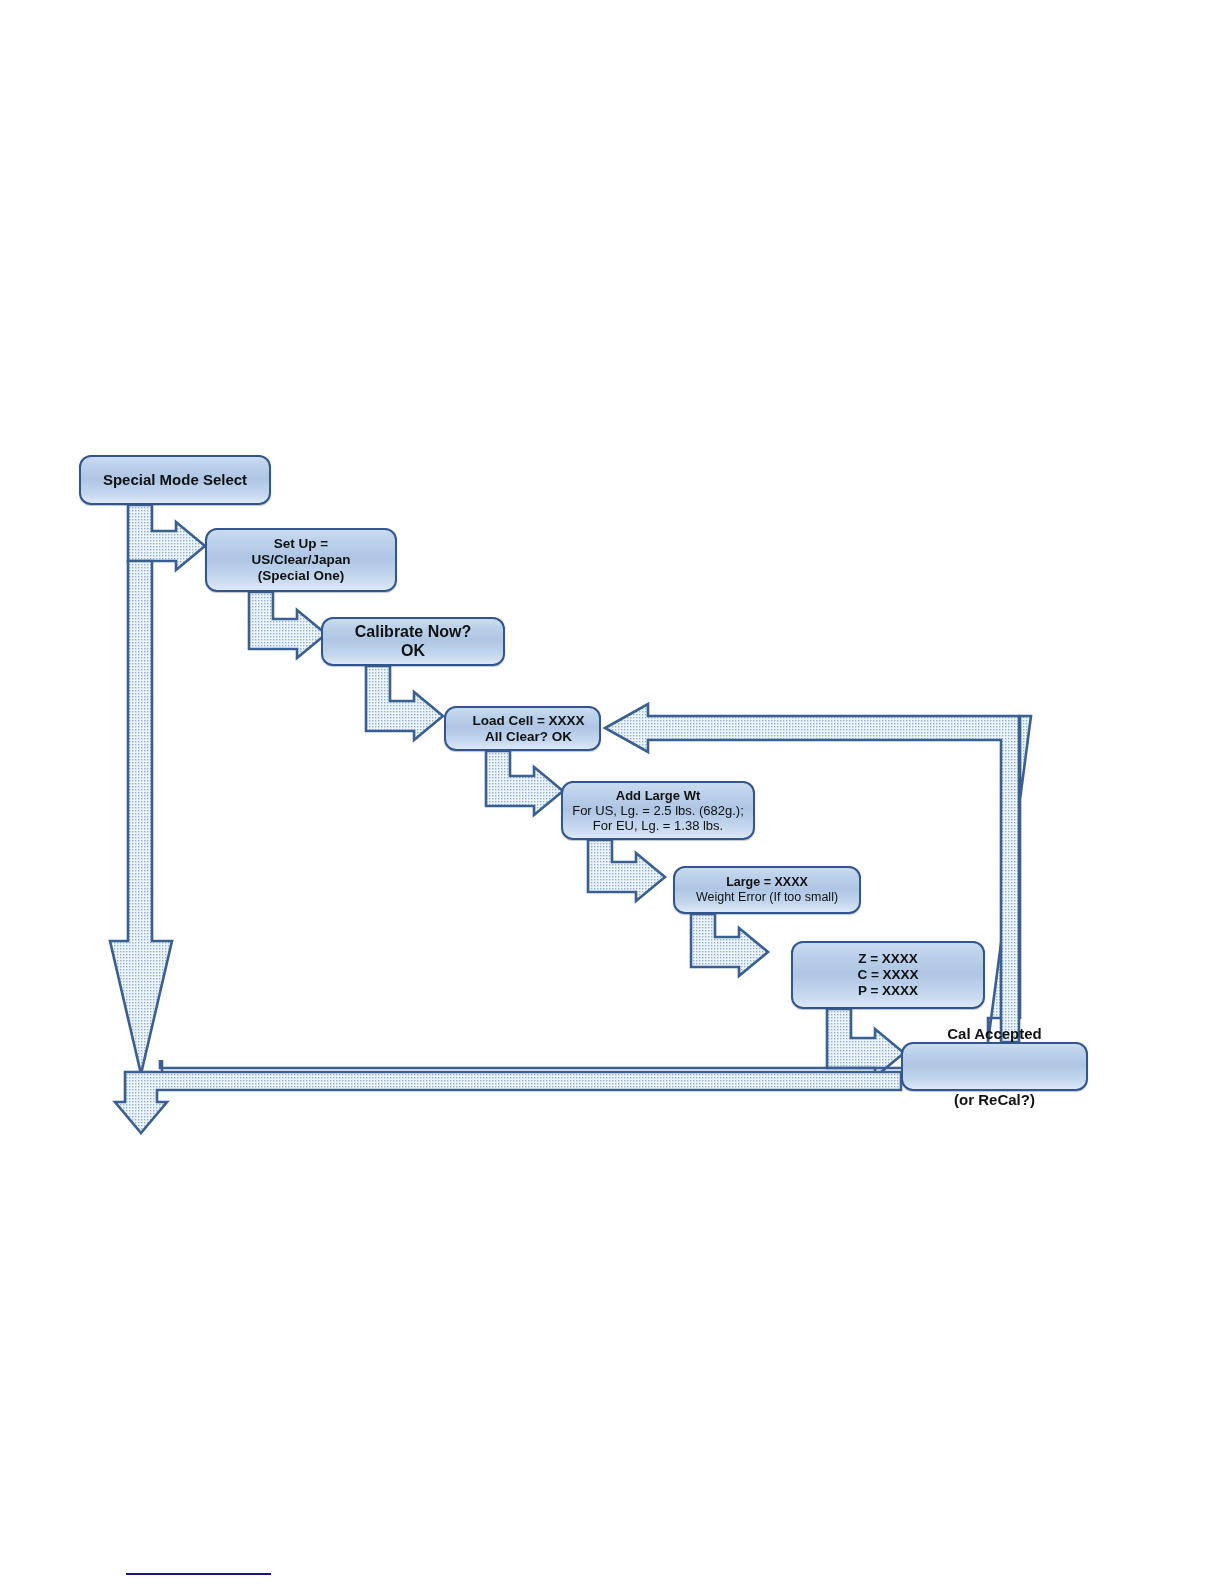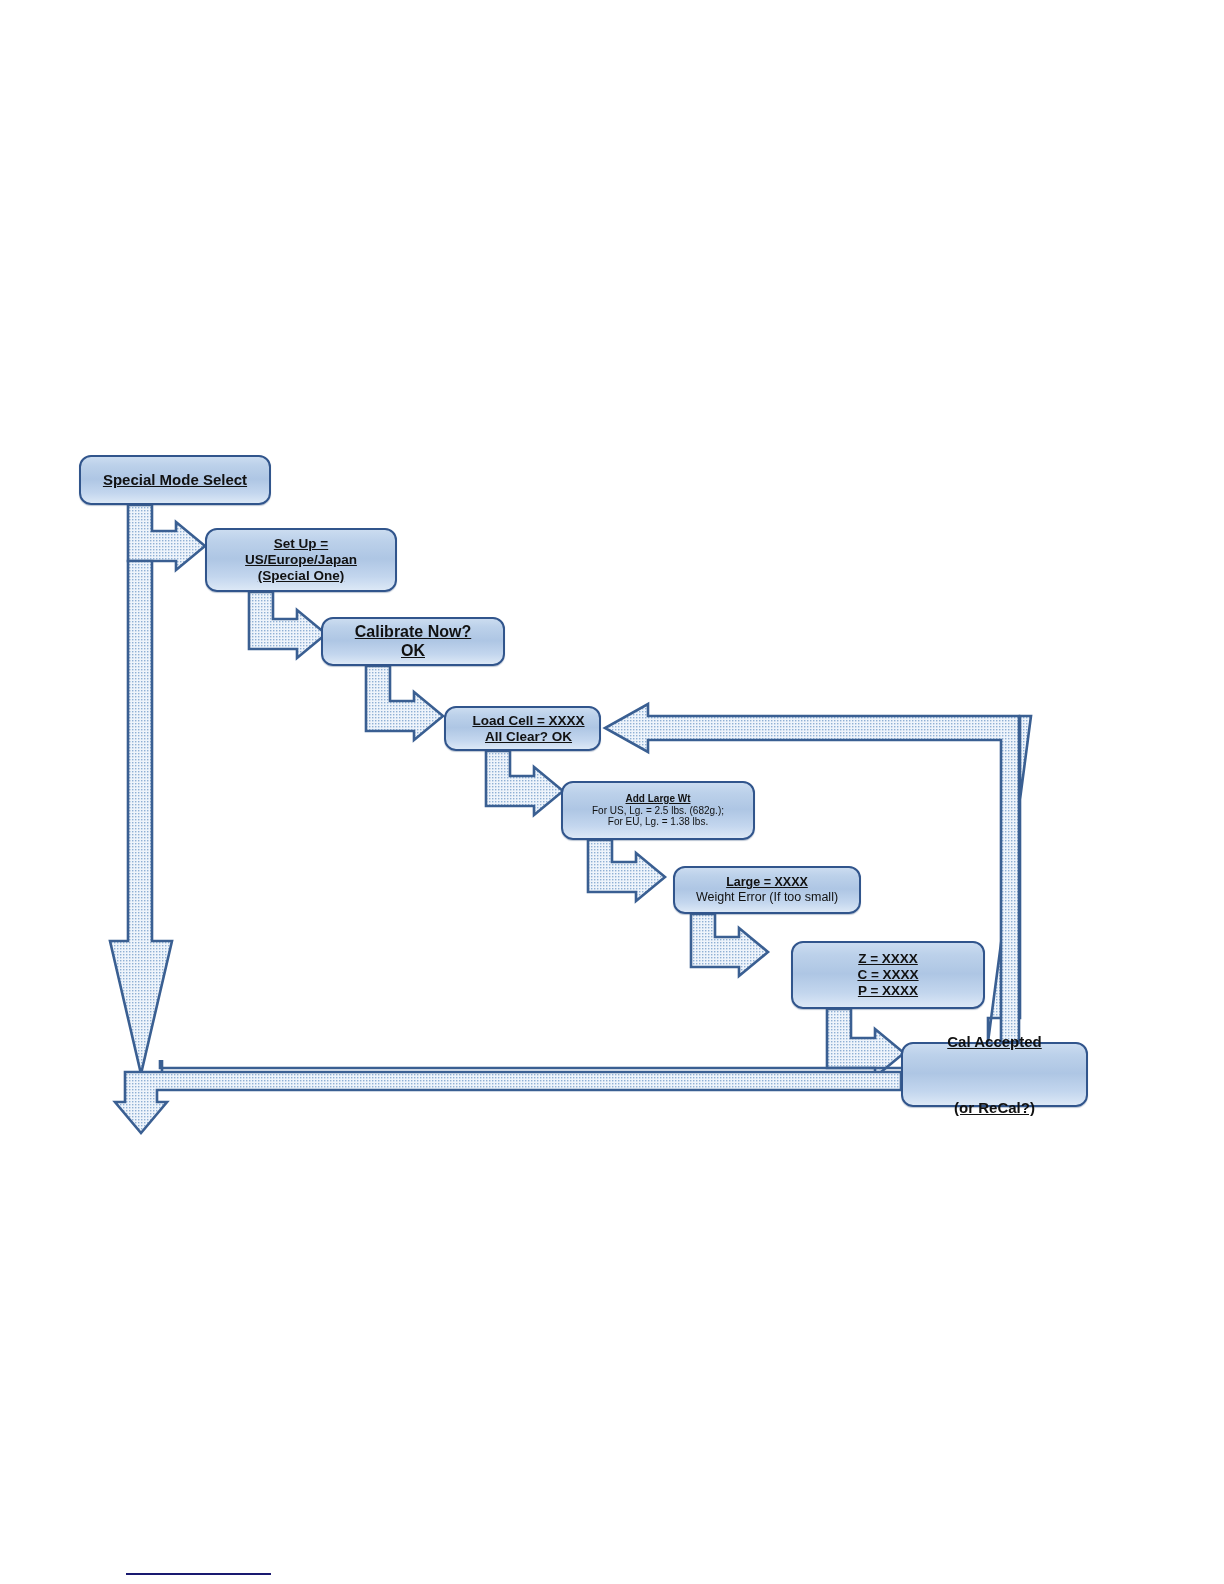--- a/index.html
+++ b/index.html
@@ -33,32 +33,32 @@
     justify-content: center;
     text-align: center;
     color: #111111;
     z-index: 5;
   }
   .node .ln {
     display: block;
     line-height: 1.18;
     white-space: nowrap;
   }
-  .ln.b { font-weight: bold; text-decoration: underline; }
+  .ln.b { font-weight: bold; }
   .ln.n { font-weight: normal; }
 
   
   #n-special   { left: 79px;  top: 455px;  width: 192px; height: 50px;  font-size: 15px; }
   #n-setup     { left: 205px; top: 528px;  width: 192px; height: 64px;  font-size: 13.5px; }
   #n-calibrate { left: 321px; top: 617px;  width: 184px; height: 49px;  font-size: 16px; }
   #n-loadcell  { left: 444px; top: 706px;  width: 157px; height: 45px;  font-size: 13.5px; padding-left: 12px; }
-  #n-addlarge  { left: 561px; top: 781px;  width: 194px; height: 59px;  font-size: 10px; }
+  #n-addlarge  { left: 561px; top: 781px;  width: 194px; height: 59px;  font-size: 13px; }
   #n-large     { left: 661px; top: 866px;  width: 188px; height: 48px;  font-size: 12.5px; margin-left: 12px; }
   #n-zcp       { left: 767px; top: 941px;  width: 194px; height: 68px;  font-size: 13.5px; margin-left: 24px; }
-  #n-accepted  { left: 901px; top: 1042px; width: 187px; height: 65px;  font-size: 15px; gap: 48px; }
+  #n-accepted  { left: 901px; top: 1042px; width: 187px; height: 49px;  font-size: 15px; gap: 48px; }
 
   #footnote-rule {
     position: absolute;
     left: 126px;
     top: 1573px;
     width: 145px;
     height: 0;
     border-top: 2px solid #191970;
     z-index: 3;
   }
@@ -111,21 +111,21 @@
 
   </g>
 </svg>
 
 <div class="node" id="n-special">
   <span class="ln b">Special Mode Select</span>
 </div>
 
 <div class="node" id="n-setup">
   <span class="ln b">Set Up =</span>
-  <span class="ln b">US/Europe/Japan</span>
+  <span class="ln b">US/Clear/Japan</span>
   <span class="ln b">(Special One)</span>
 </div>
 
 <div class="node" id="n-calibrate">
   <span class="ln b">Calibrate Now?</span>
   <span class="ln b">OK</span>
 </div>
 
 <div class="node" id="n-loadcell">
   <span class="ln b">Load Cell = XXXX</span>

